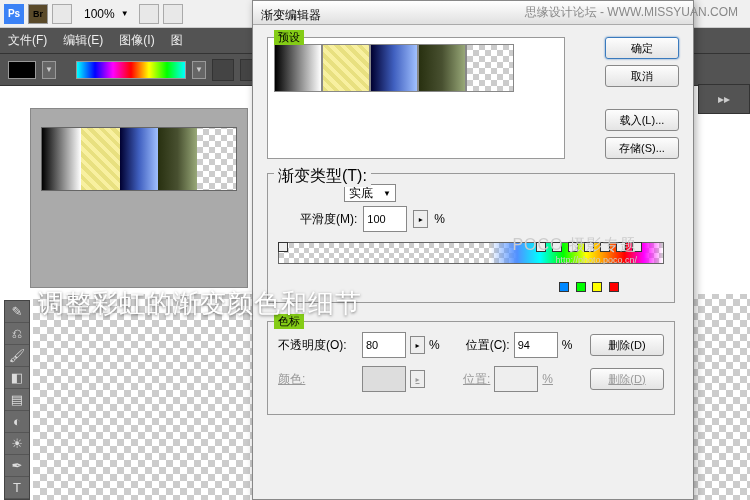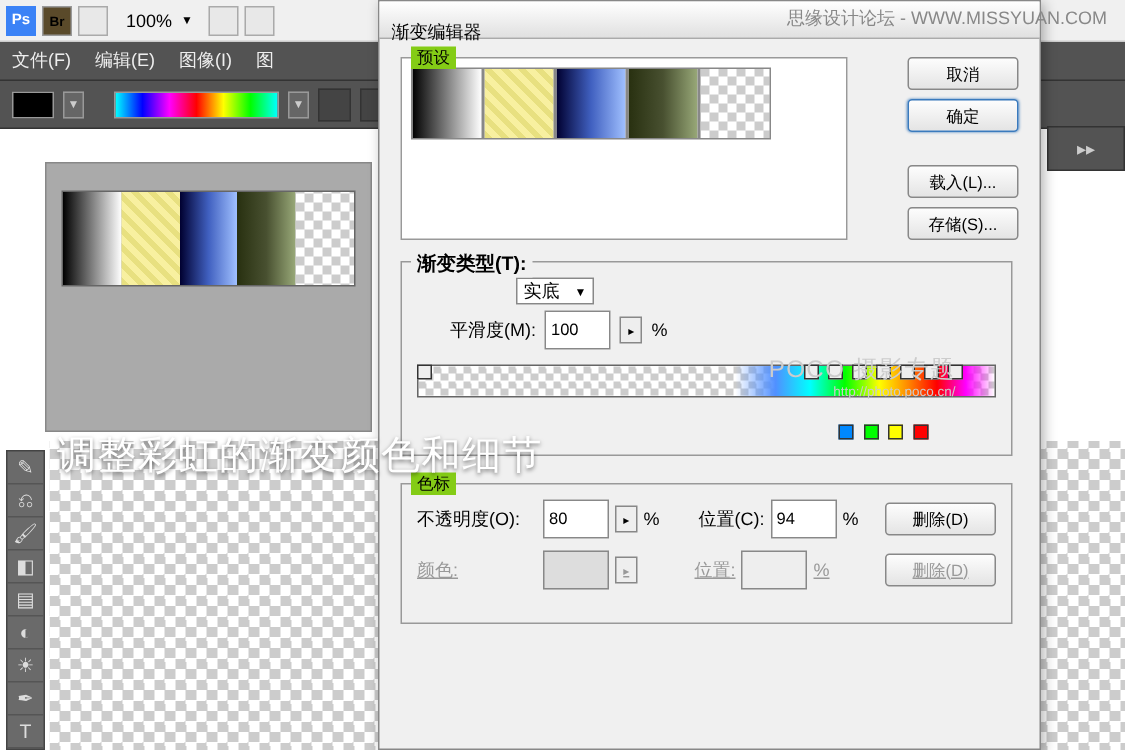--- a/index.html
+++ b/index.html
@@ -20,33 +20,33 @@
 .preview-strip > div { flex: 1; }
 .ps1 { background: linear-gradient(90deg,#000,#fff); }
 .ps2 { background: repeating-linear-gradient(45deg,#e8e080,#e8e080 4px,#f8f0a0 4px,#f8f0a0 8px); }
 .ps3 { background: linear-gradient(90deg,#000030,#4060c0,#a0c0ff); }
 .ps4 { background: linear-gradient(90deg,#283010,#485030,#98a878); }
 .ps5 { background: repeating-conic-gradient(#ccc 0 25%,#fff 0 50%) 0/12px 12px; }
 .checker-bg { position: absolute; left: 33px; top: 294px; right: 0; bottom: 0; background: repeating-conic-gradient(#ccc 0 25%,#fff 0 50%) 0/14px 14px; }
 .toolbox { position: absolute; left: 4px; top: 300px; width: 26px; background: #6a6a6a; border: 1px solid #444; }
 .toolbox div { height: 22px; border-bottom: 1px solid #555; display: flex; align-items: center; justify-content: center; color: #ddd; font-size: 13px; }
 .dialog { position: absolute; left: 252px; top: 0; width: 442px; height: 500px; background: #f0f0f0; border: 1px solid #888; box-shadow: 2px 2px 8px rgba(0,0,0,0.3); }
-.dialog-title { background: linear-gradient(#fff,#e0e0e0); height: 24px; display: flex; align-items: flex-start; padding: 12px 8px; border-bottom: 1px solid #aaa; }
+.dialog-title { background: linear-gradient(#fff,#e0e0e0); height: 24px; display: flex; align-items: flex-end; padding: 0 8px; border-bottom: 1px solid #aaa; }
 .dialog-body { padding: 12px 14px; position: relative; }
 .preset-box { border: 1px solid #999; background: #fff; width: 298px; height: 122px; padding: 6px; position: relative; }
 .preset-label { position: absolute; top: -8px; left: 6px; background: #84cc16; padding: 0 4px; font-size: 11px; }
 .preset-row { display: flex; gap: 0; }
 .preset-item { width: 48px; height: 48px; border: 1px solid #888; }
 .btn-col { position: absolute; right: 14px; top: 12px; display: flex; flex-direction: column; gap: 6px; }
 .btn { width: 74px; height: 22px; border: 1px solid #888; background: linear-gradient(#fdfdfd,#e4e4e4); border-radius: 3px; font-size: 11px; display: flex; align-items: center; justify-content: center; cursor: pointer; }
 .btn.primary { border: 1px solid #3a7abd; box-shadow: 0 0 2px #3a7abd; }
 .name-row { display: flex; align-items: center; gap: 8px; margin-top: 14px; }
 .name-input { flex: 0 0 260px; height: 20px; border: 1px solid #888; background: #fff; padding: 0 4px; }
 .type-box { border: 1px solid #999; margin-top: 14px; padding: 10px; position: relative; width: 408px; }
-.type-label { position: absolute; top: -8px; left: 6px; background: #f0f0f0; padding: 0 4px; font-size: 13px; font-weight: bold; }
+.type-label { position: absolute; top: -8px; left: 6px; background: #f0f0f0; padding: 0 4px; font-size: 16px; }
 .type-row { display: flex; align-items: center; gap: 6px; }
 .num-input { width: 44px; height: 18px; border: 1px solid #888; background: #fff; padding: 12px 3px; font-size: 11px; }
 .select-box { display: inline-flex; align-items: center; border: 1px solid #888; background: #fff; height: 18px; padding: 0 4px; gap: 10px; }
 .arrow-btn { width: 15px; height: 18px; border: 1px solid #888; background: #eee; display: inline-flex; align-items: center; justify-content: center; font-size: 8px; }
 .grad-editor { margin-top: 8px; position: relative; height: 50px; }
 .grad-bar { height: 22px; border: 1px solid #666; background: linear-gradient(90deg, rgba(0,0,0,0) 0%, rgba(0,0,0,0) 55%, #5090ff 62%, #00ffff 68%, #00ff00 74%, #ffff00 80%, #ff8800 85%, #ff0000 90%, #ff00ff 95%, rgba(0,0,0,0) 100%), repeating-conic-gradient(#ccc 0 25%,#fff 0 50%) 0/10px 10px; margin-top: 10px; }
 .stop-top, .stop-bot { position: absolute; width: 10px; height: 10px; border: 1px solid #333; background: #eee; }
 .stop-top { top: 0; }
 .stop-bot { bottom: 0; }
 .stop-bot.c1{ background:#0088ff; right:95px;} .stop-bot.c2{background:#00ff00;right:78px;} .stop-bot.c3{background:#ffff00;right:62px;} .stop-bot.c4{background:#ff0000;right:45px;}
@@ -135,22 +135,22 @@
       <div class="preset-row">
         <div class="preset-item ps1"></div>
         <div class="preset-item ps2"></div>
         <div class="preset-item ps3"></div>
         <div class="preset-item ps4"></div>
         <div class="preset-item ps5"></div>
       </div>
     </div>
 
     <div class="btn-col">
+      <div class="btn primary">确定</div>
       <div class="btn">取消</div>
-      <div class="btn primary">确定</div>
       <div style="height:10px"></div>
       <div class="btn">载入(L)...</div>
       <div class="btn">存储(S)...</div>
     </div>
 
 
     <div class="type-box">
       <div class="type-row" style="margin-bottom:4px">
         <span class="type-label">渐变类型(T):</span>
         <span style="width:60px"></span>

